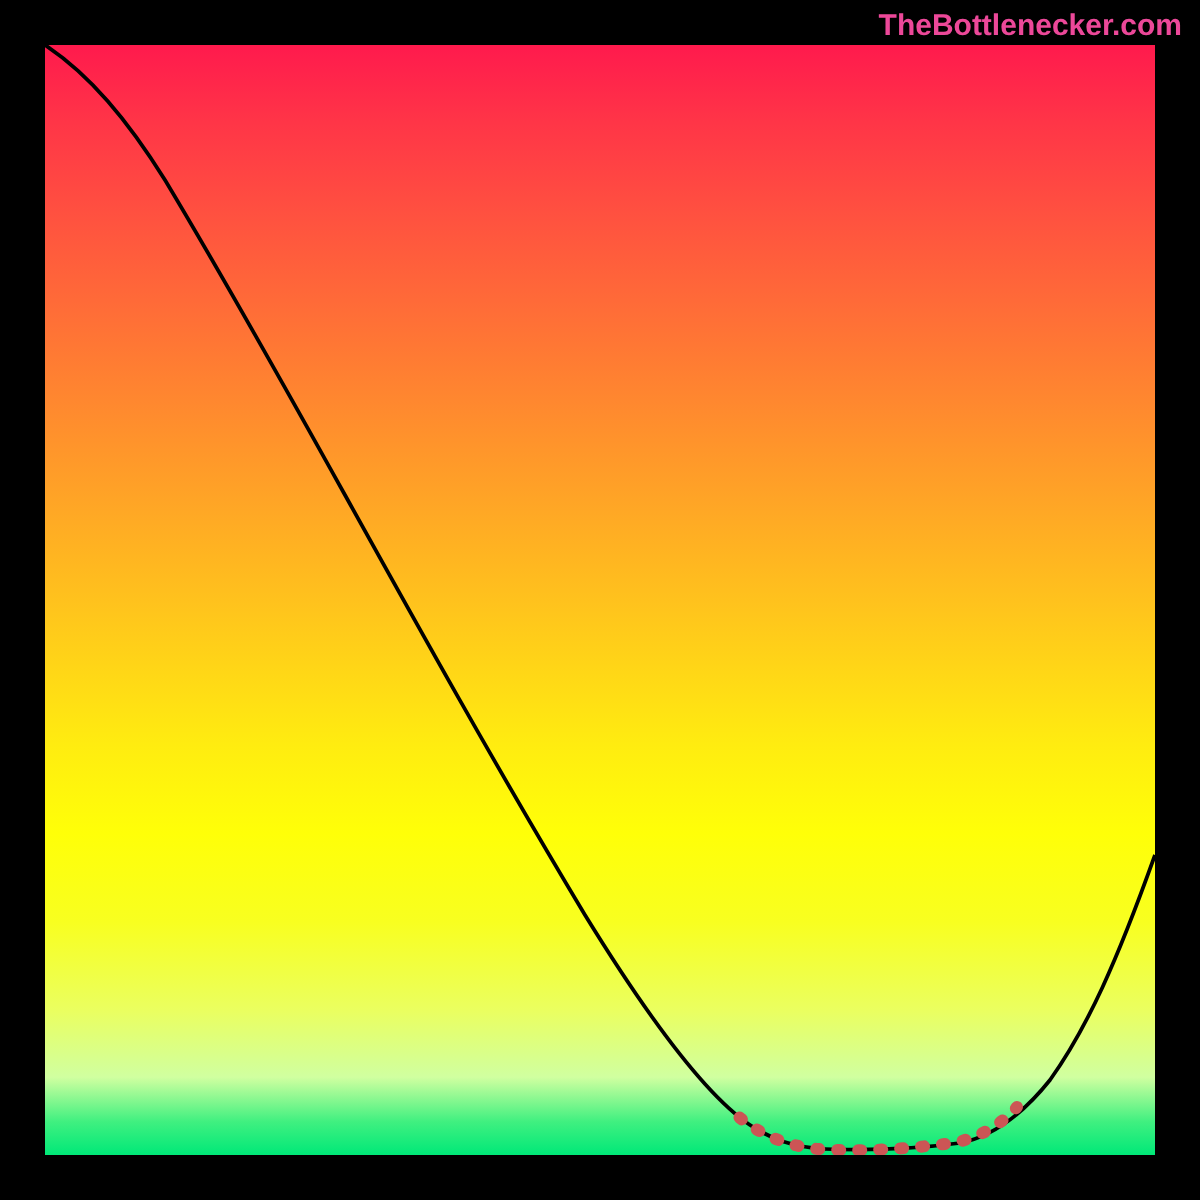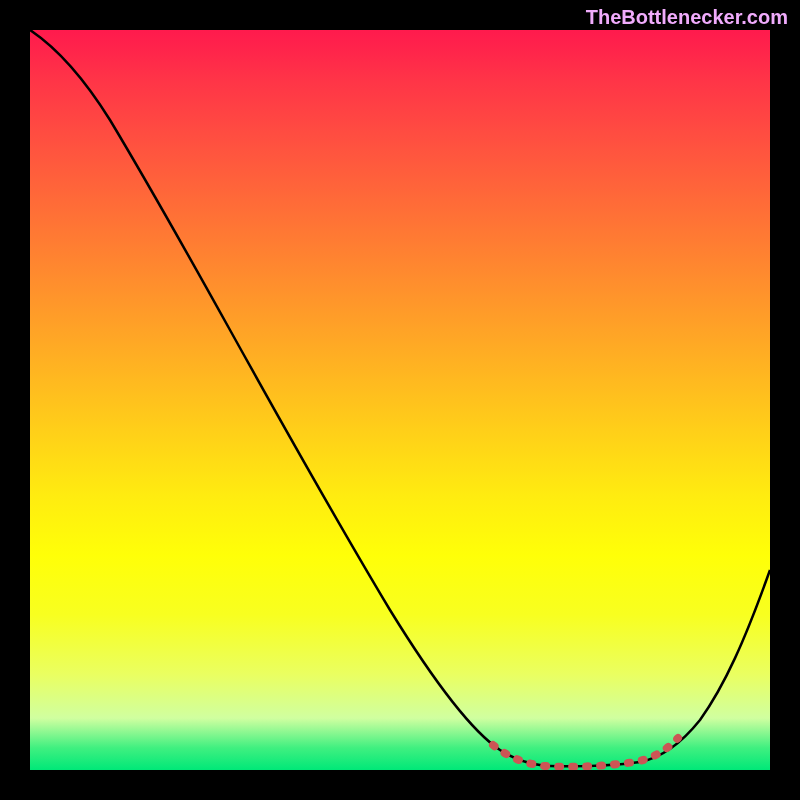--- a/index.html
+++ b/index.html
@@ -11,21 +11,21 @@
       width: 800px;
       height: 800px;
       background: #000;
       position: relative;
       font-family: Arial, sans-serif;
     }
     .watermark {
       position: absolute;
       top: 6px;
       right: 12px;
-      color: #f0abfc;
+      color: #ec4899;
       font-size: 20px;
       font-weight: bold;
       z-index: 10;
     }
     .chart-area {
       position: absolute;
       top: 30px;
       left: 30px;
       width: 740px;
       height: 740px;

